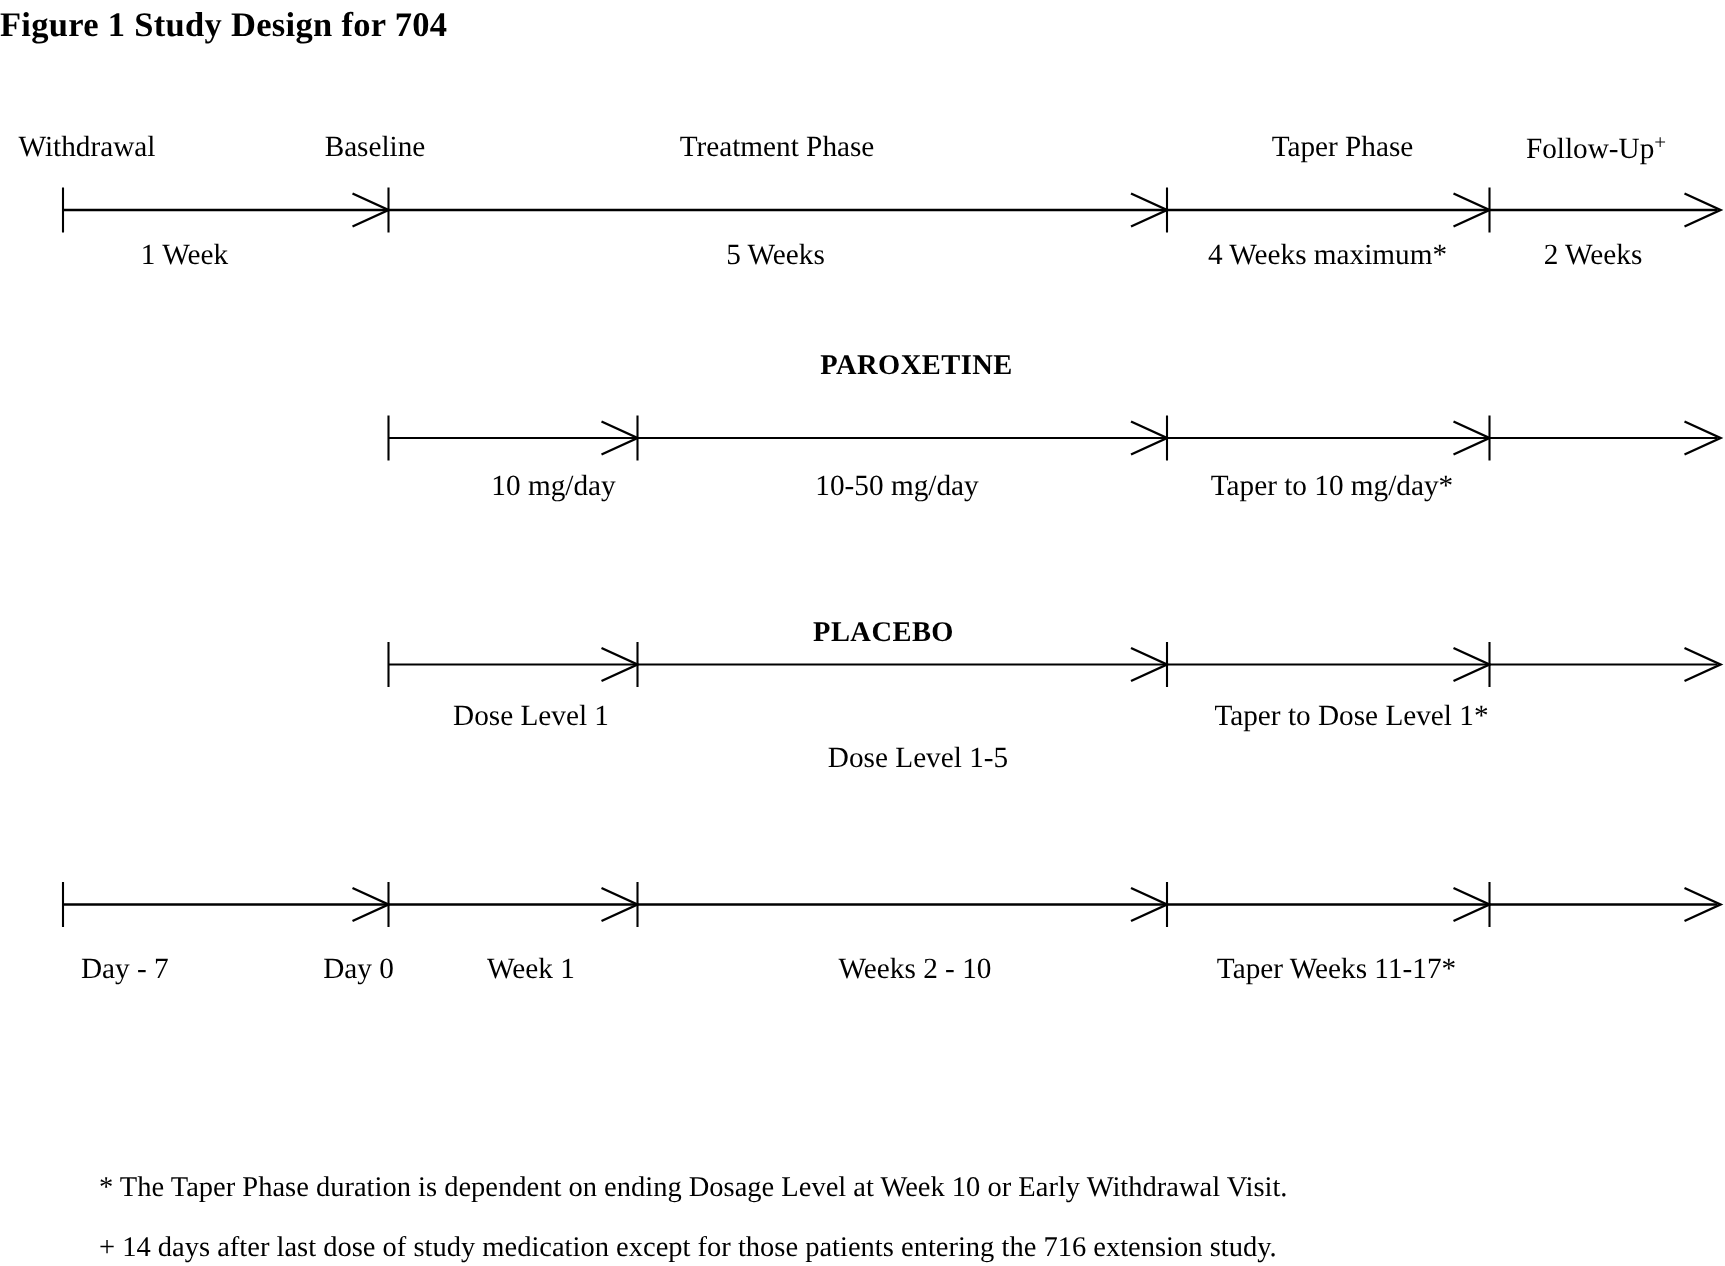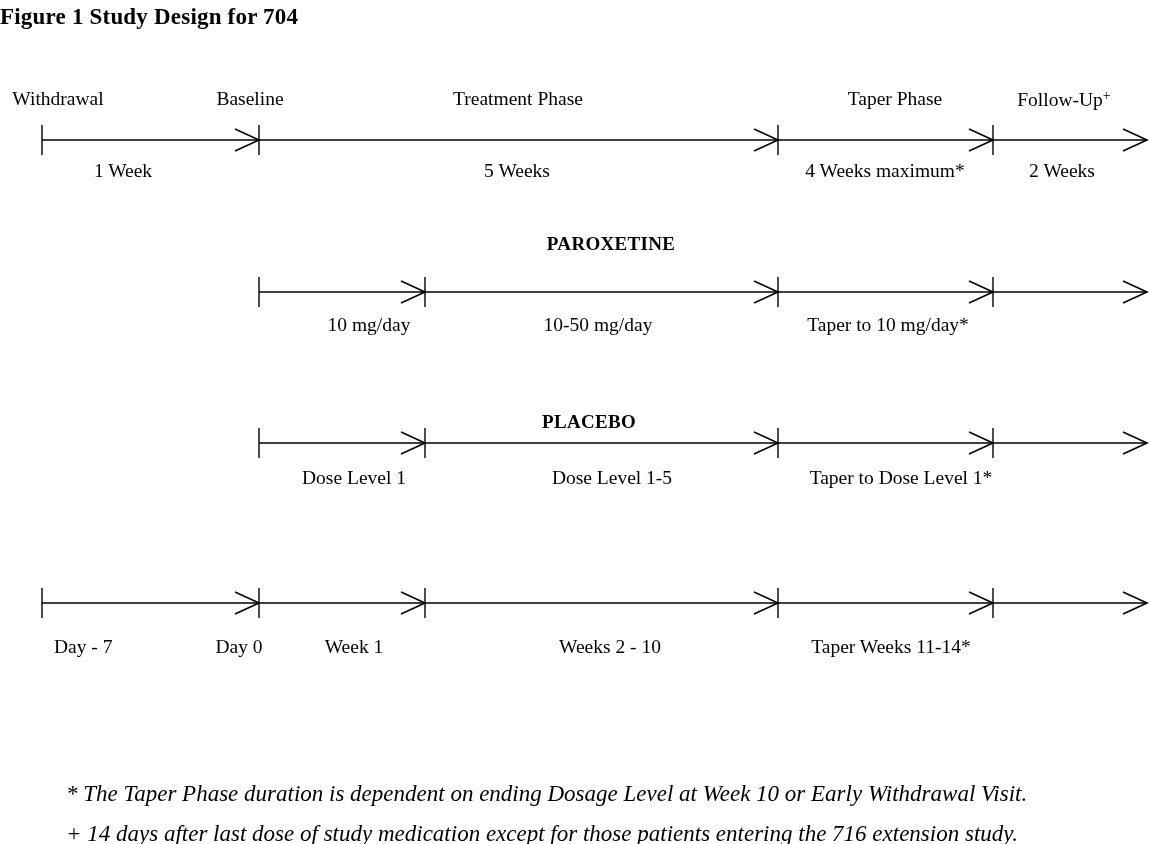--- a/index.html
+++ b/index.html
@@ -45,24 +45,23 @@
     transform: none;
   }
   .lbl.bold {
     font-weight: bold;
     font-size: 19px;
     letter-spacing: 0.3px;
   }
 
   .footnote {
     position: absolute;
-    font-size: 23px;
+    font-size: 19px;
     white-space: nowrap;
     line-height: 1;
-    font-style: italic;
   }
 
   .sup-plus {
     font-size: 14px;
     vertical-align: 6px;
   }
 
   
   #timeline-svg {
     position: absolute;
@@ -139,30 +138,30 @@
   <div>
     <div class="lbl bold" style="left: 596px; top: 234px; margin-left: 15px;">PAROXETINE</div>
     <div class="lbl" style="left: 339px; top: 315px; margin-left: 30px;">10 mg/day</div>
     <div class="lbl" style="left: 598px; top: 315px;">10-50 mg/day</div>
     <div class="lbl" style="left: 888px; top: 315px; text-align: center;">Taper to 10 mg/day*</div>
   </div>
 
   <div>
     <div class="lbl bold" style="left: 589px; top: 412px;">PLACEBO</div>
     <div class="lbl" style="left: 354px; top: 468px;">Dose Level 1</div>
-    <div class="lbl" style="left: 612px; top: 468px;">Dose Level 1-5</div>
+    <div class="lbl" style="left: 612px; top: 496px;">Dose Level 1-5</div>
     <div class="lbl" style="left: 901px; top: 468px;">Taper to Dose Level 1*</div>
   </div>
 
   <div>
     <div class="lbl left-anchor" style="left: 54px; top: 637px;">Day -  7</div>
     <div class="lbl" style="left: 239px; top: 637px;">Day 0</div>
     <div class="lbl" style="left: 354px; top: 637px;">Week 1</div>
     <div class="lbl" style="left: 610px; top: 637px;">Weeks 2 - 10</div>
-    <div class="lbl" style="left: 891px; top: 637px;">Taper Weeks 11-14*</div>
+    <div class="lbl" style="left: 891px; top: 637px;">Taper Weeks 11-17*</div>
   </div>
 
   <div>
     <div class="footnote" style="left: 66px; top: 782px;">*  The Taper Phase duration is dependent on ending Dosage Level at Week 10 or Early Withdrawal Visit.</div>
     <div class="footnote" style="left: 66px; top: 822px;">+ 14 days after last dose of study medication except for those patients entering the 716 extension study.</div>
   </div>
 
 </div>
 
 </body></html>

